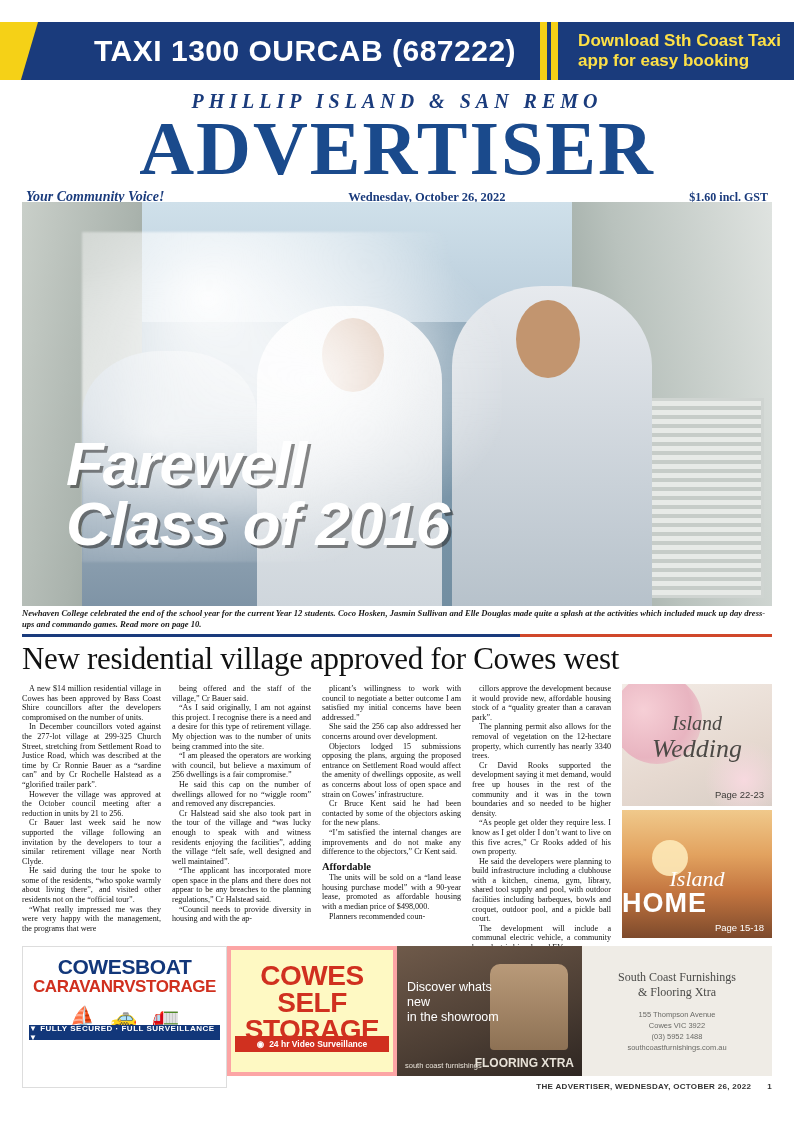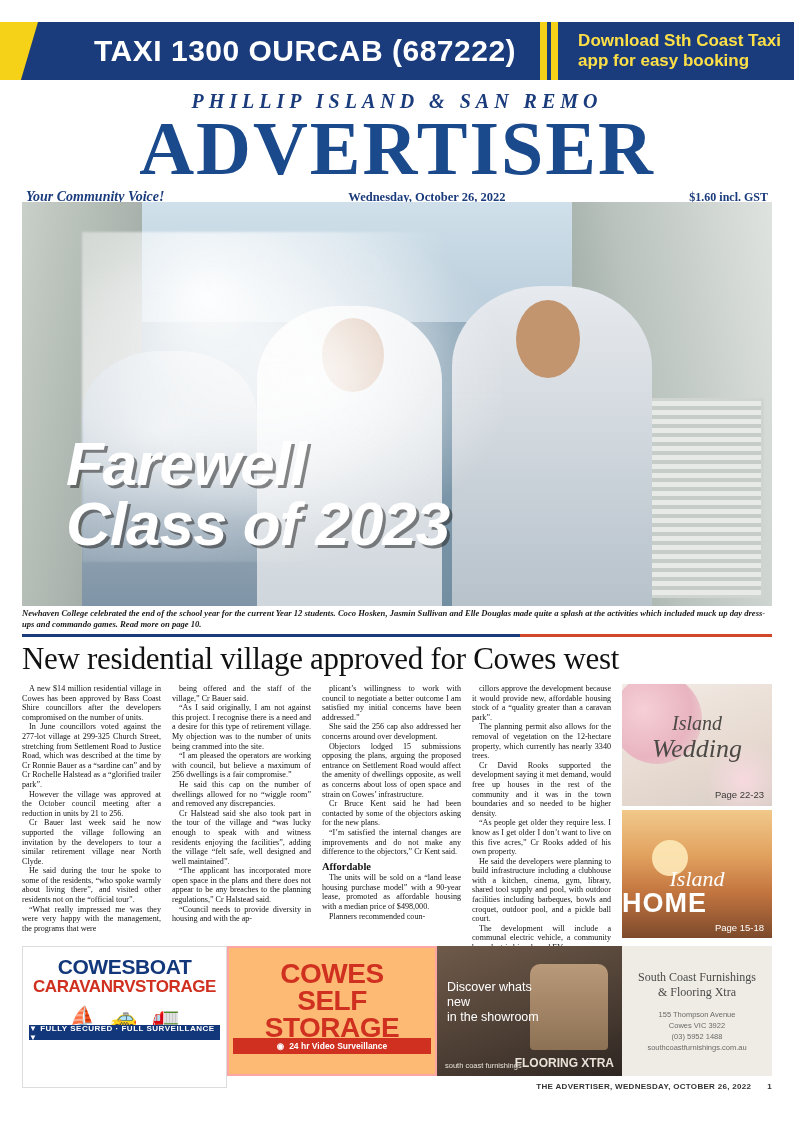--- a/index.html
+++ b/index.html
@@ -283,21 +283,21 @@
     color: #12377a; font-size: 22px;
   }
   .ad-boat .banner {
     position: absolute; left: 6px; right: 6px; top: 78px; height: 15px;
     background: #12377a; color: #fff;
     font-family: "Liberation Sans", sans-serif; font-weight: bold;
     font-size: 8px; letter-spacing: .5px;
     display: flex; align-items: center; justify-content: center;
   }
   .ad-self {
-    width: 210px; height: 130px; background: #fdba74; border: 2px solid #fca5a5;
+    width: 170px; height: 130px; background: #fef9c3; border: 4px solid #fca5a5;
     position: relative;
   }
   .ad-self .t {
     font-family: "Liberation Sans", sans-serif; font-weight: bold;
     text-align: center; color: #d0301f; font-size: 28px; line-height: 27px;
     margin-top: 12px; letter-spacing: -0.5px;
   }
   .ad-self .bar {
     position: absolute; left: 4px; right: 4px; bottom: 20px; height: 16px;
     background: #d0301f; color: #fff; display: flex; align-items: center;
@@ -383,34 +383,34 @@
     <div class="greenery"></div>
     <div class="hairdark"></div>
     <div class="fig fig1"></div>
     <div class="fig fig2"></div>
     <div class="fig fig3"></div>
     <div class="fig2head"></div>
     <div class="fig3head"></div>
     <div class="splash"></div>
     <div class="headline">
       <div>Farewell</div>
-      <div>Class of 2023</div>
+      <div>Class of 2016</div>
     </div>
   </div>
 
   <div class="caption">Newhaven College celebrated the end of the school year for the current Year 12 students. Coco Hosken, Jasmin Sullivan and Elle Douglas made quite a splash at the activities which included muck up day dress-ups and commando games. Read more on page 10.</div>
   <div class="rulethick"></div>
   <div class="ruleorange"></div>
 
   <div class="story-head">New residential village approved for Cowes west</div>
 
   <div class="cols">
     <div class="col">
       <p>A new $14 million residential village in Cowes has been approved by Bass Coast Shire councillors after the developers compromised on the number of units.</p>
-      <p>In June councillors voted against the 277-lot village at 299-325 Church Street, stretching from Settlement Road to Justice Road, which was described at the time by Cr Ronnie Bauer as a “sardine can” and by Cr Rochelle Halstead as a “glorified trailer park”.</p>
+      <p>In December councillors voted against the 277-lot village at 299-325 Church Street, stretching from Settlement Road to Justice Road, which was described at the time by Cr Ronnie Bauer as a “sardine can” and by Cr Rochelle Halstead as a “glorified trailer park”.</p>
       <p>However the village was approved at the October council meeting after a reduction in units by 21 to 256.</p>
       <p>Cr Bauer last week said he now supported the village following an invitation by the developers to tour a similar retirement village near North Clyde.</p>
       <p>He said during the tour he spoke to some of the residents, “who spoke warmly about living there”, and visited other residents not on the “official tour”.</p>
       <p>“What really impressed me was they were very happy with the management, the programs that were</p>
     </div>
     <div class="col">
       <p>being offered and the staff of the village,” Cr Bauer said.</p>
       <p>“As I said originally, I am not against this project. I recognise there is a need and a desire for this type of retirement village. My objection was to the number of units being crammed into the site.</p>
       <p>“I am pleased the operators are working with council, but believe a maximum of 256 dwellings is a fair compromise.”</p>
       <p>He said this cap on the number of dwellings allowed for no “wiggle room” and removed any discrepancies.</p>

